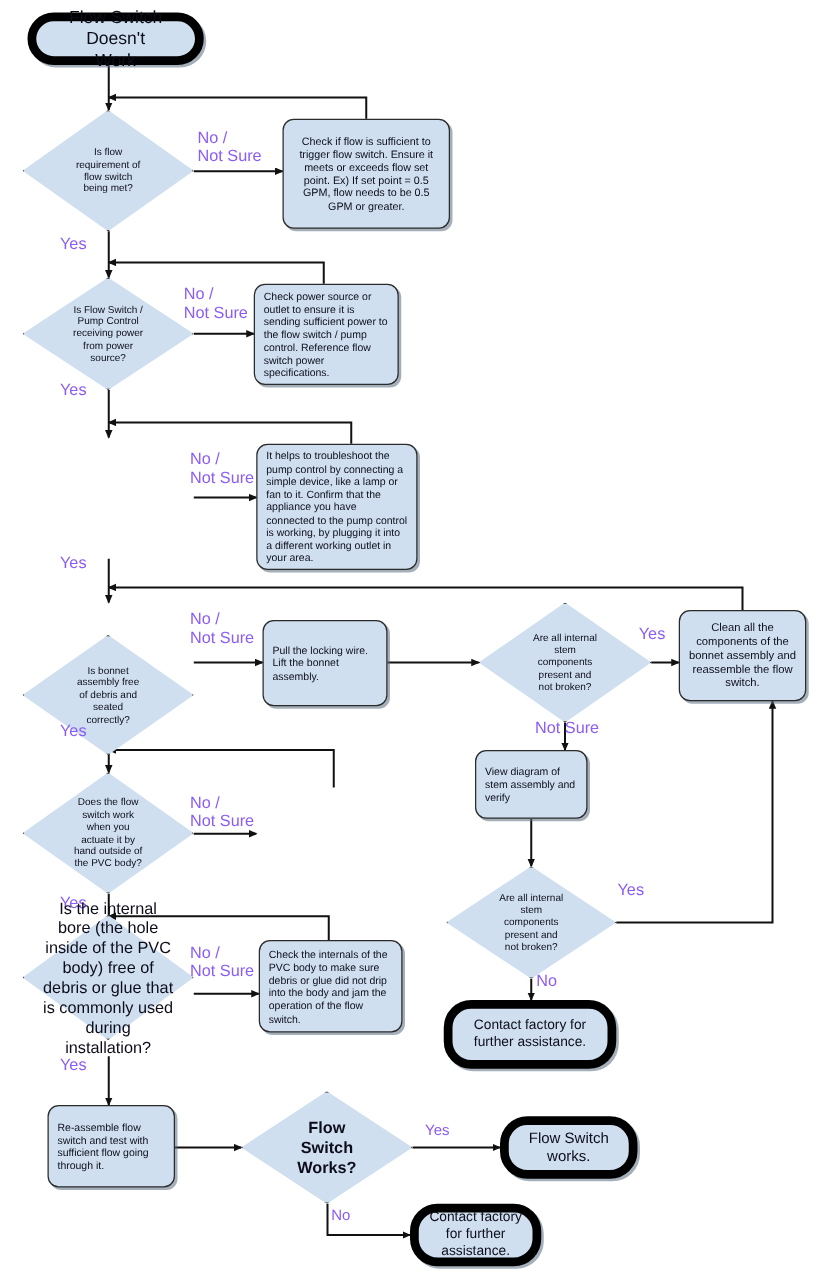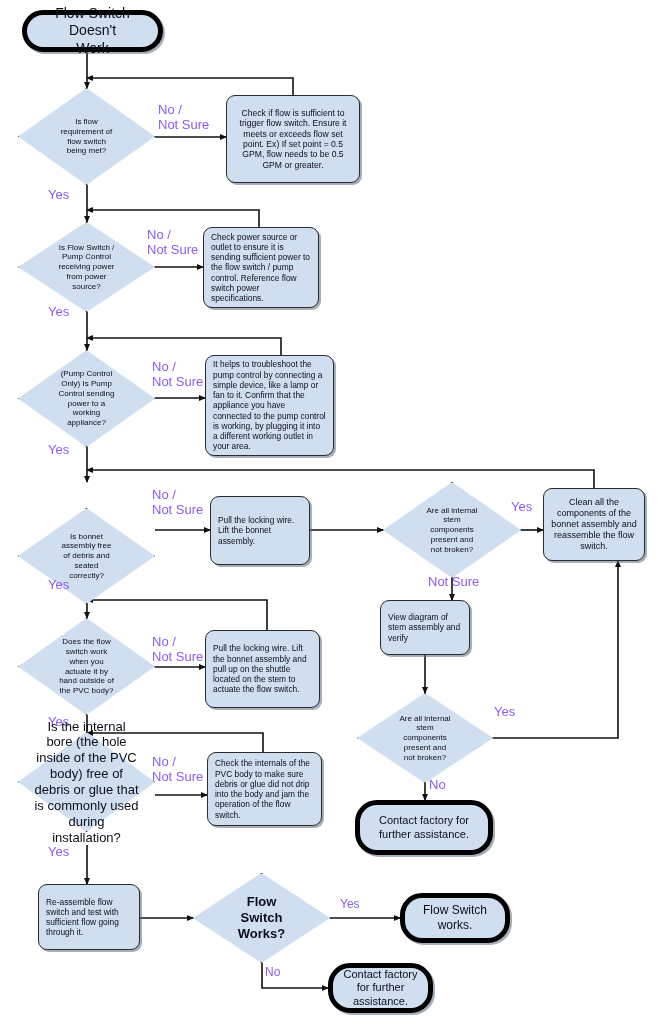--- a/index.html
+++ b/index.html
@@ -33,21 +33,21 @@
   }
   .proc {
     background: #cfdfef;
     border: 1px solid #2b2b2b;
     border-radius: 9px;
     box-shadow: 2px 2px 0 rgba(90,110,130,0.55);
     padding: 8px 7px;
   }
   .term {
     background: #cfdfef;
-    border: 5px solid #000000;
+    border: 7px solid #000000;
     border-radius: 22px;
     box-shadow: 2px 2px 0 rgba(90,110,130,0.55);
     padding: 4px 8px;
   }
   .diamond {
     background: transparent;
     border: none;
   }
   .diamond .dshape {
     position: absolute;
@@ -176,29 +176,20 @@
 Pump Control
 receiving power
 from power
 source?</div>
   </div>
 
   <div class="node proc" style="left:203px; top:227px; width:116px; height:81px; font-size:8.4px;">
     <div class="txt left">Check power source or outlet to ensure it is sending sufficient power to the flow switch / pump control. Reference flow switch power specifications.</div>
   </div>
 
-  <div class="node diamond" style="left:18px; top:350px; width:137px; height:97px; font-size:8px;">
-    <div class="dshape"></div>
-    <div class="txt">(Pump Control
-Only) Is Pump
-Control sending
-power to a
-working
-appliance?</div>
-  </div>
 
   <div class="node proc" style="left:205px; top:355px; width:129px; height:101px; font-size:8.4px;">
     <div class="txt left">It helps to troubleshoot the pump control by connecting a simple device, like a lamp or fan to it. Confirm that the appliance you have connected to the pump control is working, by plugging it into a different working outlet in your area.</div>
   </div>
 
   <div class="node diamond" style="left:18px; top:508px; width:137px; height:96px; font-size:8px;">
     <div class="dshape"></div>
     <div class="txt">Is bonnet
 assembly free
 of debris and
@@ -243,23 +234,20 @@
   <div class="node diamond" style="left:18px; top:618px; width:137px; height:97px; font-size:8px;">
     <div class="dshape"></div>
     <div class="txt">Does the flow
 switch work
 when you
 actuate it by
 hand outside of
 the PVC body?</div>
   </div>
 
-  <div class="node proc" style="left:205px; top:630px; width:115px; height:78px; font-size:8.4px;">
-    <div class="txt left">Pull the locking wire. Lift the bonnet assembly and pull up on the shuttle located on the stem to actuate the flow switch.</div>
-  </div>
 
   <div class="node diamond" style="left:18px; top:732px; width:137px; height:100px; font-size:13px;">
     <div class="dshape"></div>
     <div class="txt">Is the internal
 bore (the hole
 inside of the PVC
 body) free of
 debris or glue that
 is commonly used
 during

